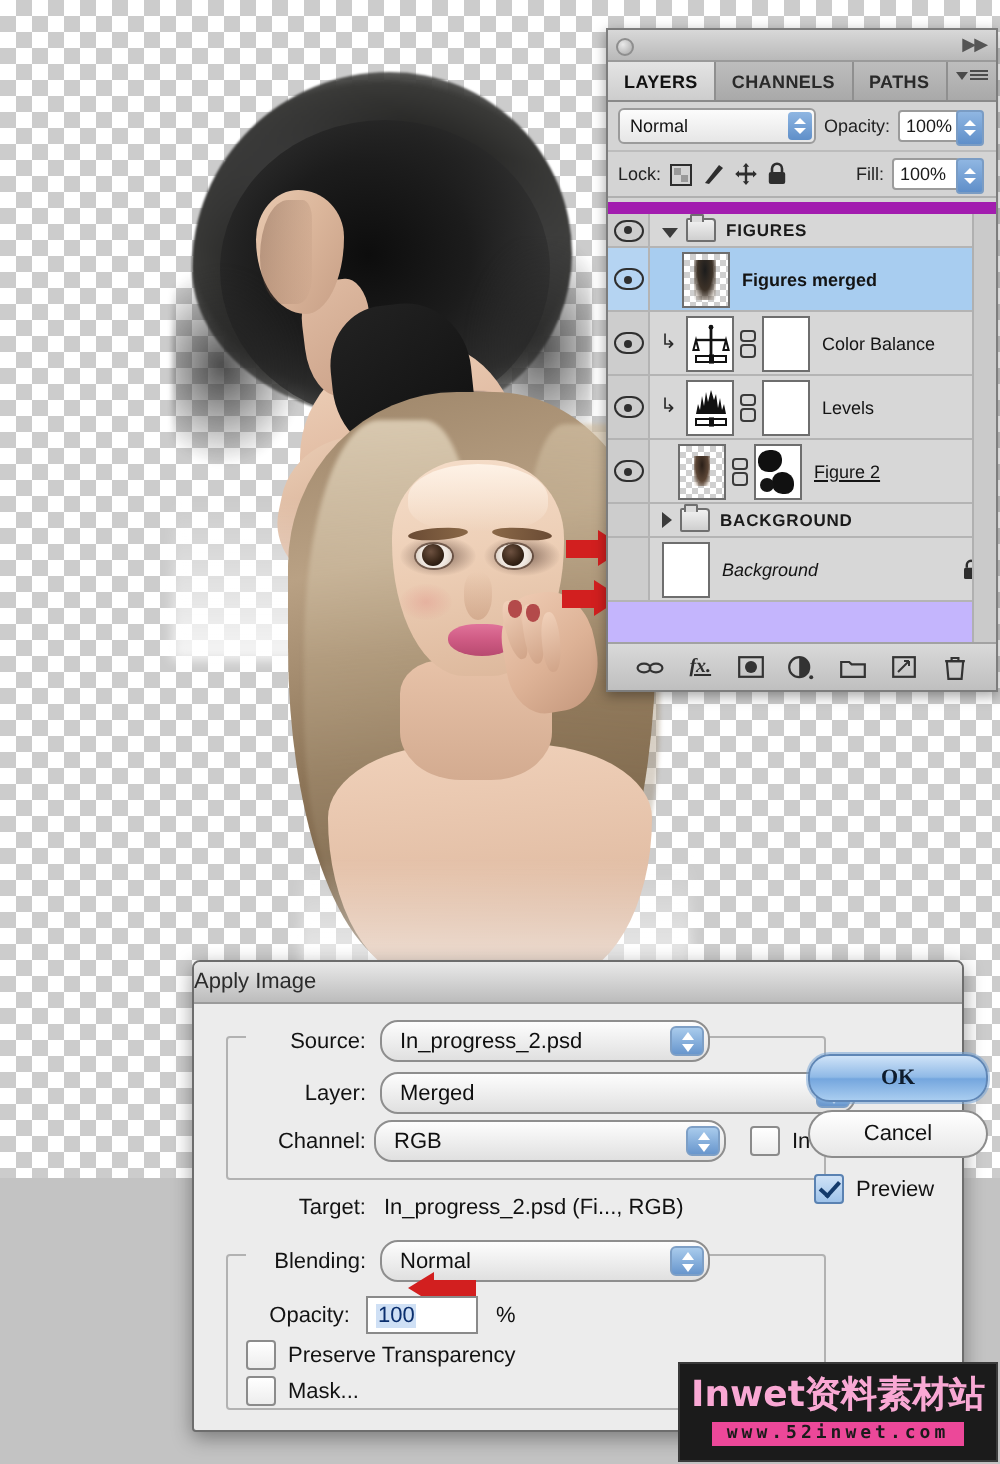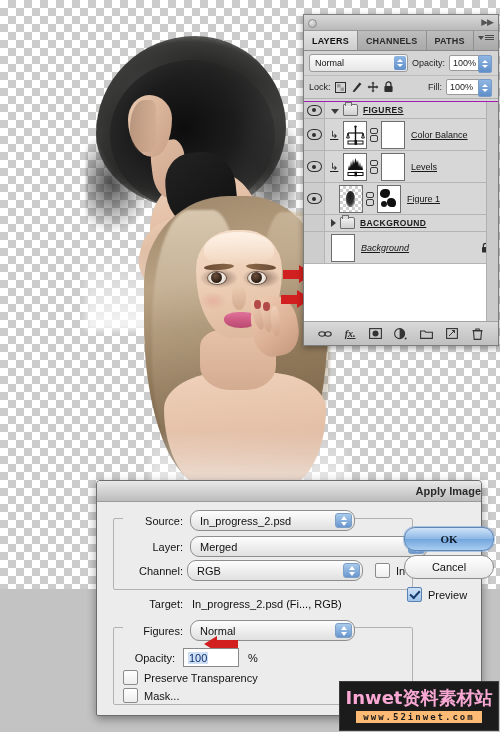--- a/index.html
+++ b/index.html
@@ -304,21 +304,21 @@
   }
   .numbox .stepper .up{width:0;height:0;border-left:3px solid transparent;border-right:3px solid transparent;border-bottom:3px solid #fff;}
   .numbox .stepper .dn{width:0;height:0;border-left:3px solid transparent;border-right:3px solid transparent;border-top:3px solid #fff;}
 
   #lock-row{border-bottom:1px solid #b0b0b0;}
   .lockicon{width:12px;height:12px;display:flex;align-items:center;justify-content:center;}
 
   
   #layer-list{
     position:absolute;left:0;top:86px;right:0;bottom:24px;
-    background:#ffffff;border-top:1px solid #a21caf;overflow:hidden;text-decoration:underline;
+    background:#c4b5fd;border-top:6px solid #a21caf;overflow:hidden;
   }
   .layer-row{
     display:flex;align-items:center;height:31px;
     border-bottom:1px solid #b4b4b4;background:#d7d7d7;position:relative;
   }
   .layer-row.group{height:16px;}
   .layer-row.selected{background:#a8cdf0;}
   .eye-cell{
     width:20px;height:100%;display:flex;align-items:center;justify-content:center;
     border-right:1px solid #b4b4b4;background:#cdcdcd;flex:0 0 20px;
@@ -425,22 +425,22 @@
   #apply-dialog{
     position:absolute;left:96px;top:480px;width:384px;height:234px;
     background:#ececec;border:1px solid #6d6d6d;border-radius:4px 4px 2px 2px;
     box-shadow:0 3px 10px rgba(0,0,0,.38);
     font-size:11px;color:#111;
   }
   #dlg-title{
     height:20px;border-radius:3px 3px 0 0;
     background:linear-gradient(to bottom,#e9e9e9,#bcbcbc);
     border-bottom:1px solid #9b9b9b;
-    display:flex;align-items:center;justify-content:flex-end;
-    font-size:11px;font-weight:bold;color:#2b2b2b;
+    display:flex;align-items:center;justify-content:flex-start;
+    font-size:11px;font-weight:normal;color:#2b2b2b;
   }
   #dlg-body{position:relative;height:213px;}
   .fieldset{
     position:absolute;border:1px solid #b2b2b2;border-radius:2px;
   }
   #src-fieldset{left:16px;top:16px;width:298px;height:70px;}
   #blend-fieldset{left:16px;top:125px;width:298px;height:76px;}
   .fs-label-gap{
     position:absolute;background:#ececec;height:3px;
   }
@@ -499,21 +499,21 @@
   #watermark{
     position:absolute;right:1px;bottom:1px;width:158px;height:48px;
     background:#1b1b1b;display:flex;flex-direction:column;
     align-items:center;justify-content:center;border:1px solid #3a3a3a;
   }
   #wm-main{
     font-size:18px;font-weight:bold;color:#f9a8d4;letter-spacing:0px;line-height:1;
     font-family:"DejaVu Sans", sans-serif;
   }
   #wm-sub{
-    margin-top:4px;background:#fdba74;color:#1b1b1b;font-size:9px;font-weight:bold;
+    margin-top:4px;background:#ec4899;color:#1b1b1b;font-size:9px;font-weight:bold;
     letter-spacing:2px;padding:1px 7px;font-family:"DejaVu Sans Mono", monospace;
   }
 </style>
 </head>
 <body>
 
 <div id="canvas-area">
   <div id="artwork">
     <div class="m1-hair"></div>
     <div class="m1-hair2"></div>
@@ -653,20 +653,31 @@
       <div class="eye-cell">
         <span class="eye">
             <i></i>
           </span>
       </div>
       <span class="disclosure open"></span>
       <span class="folder"></span>
       <span class="grp-name">FIGURES</span>
     </div>
 
+    <div class="layer-row selected">
+      <div class="eye-cell">
+        <span class="eye">
+            <i></i>
+          </span>
+      </div>
+      <span class="thumb checker" style="margin-left:16px;">
+        <span class="figdark"></span>
+      </span>
+      <span class="layer-name bold">Figures merged</span>
+    </div>
 
     <div class="layer-row">
       <div class="eye-cell">
         <span class="eye">
             <i></i>
           </span>
       </div>
       <span class="clip-arrow">↳</span>
       <span class="adj-thumb">
         <svg width="19" height="22" viewBox="0 0 19 22">
@@ -702,41 +713,41 @@
         </svg>
       </span>
       <span class="link-icon">
           <i></i>
           <i></i>
         </span>
       <span class="mask-thumb white"></span>
       <span class="layer-name">Levels</span>
     </div>
 
-
     <div class="layer-row">
       <div class="eye-cell">
         <span class="eye">
             <i></i>
           </span>
       </div>
       <span class="thumb checker" style="margin-left:14px;">
-        <span class="q"></span>
+        <span class="figsmall"></span>
       </span>
       <span class="link-icon">
           <i></i>
           <i></i>
         </span>
       <span class="mask-thumb">
-        <span class="blob1" style="left:2px;top:3px;width:10px;height:9px;"></span>
-        <span class="blob2" style="left:9px;top:12px;width:9px;height:9px;"></span>
-        <span class="blob3" style="left:3px;top:15px;width:6px;height:6px;"></span>
-      </span>
-      <span class="layer-name">Figure 1</span>
-    </div>
+        <span class="blob1"></span>
+          <span class="blob2"></span>
+          <span class="blob3"></span>
+      </span>
+      <span class="layer-name underline">Figure 2</span>
+    </div>
+
 
     <div class="layer-row group">
       <div class="eye-cell">
         <span class="eye hidden">
             <i></i>
           </span>
       </div>
       <span class="disclosure"></span>
       <span class="folder"></span>
       <span class="grp-name">BACKGROUND</span>
@@ -849,21 +860,21 @@
 
     <div class="row" style="left:26px;top:96px;">
       <span class="flabel" style="width:60px;">Target:</span>
       <span style="margin-left:9px;font-size:11px;">In_progress_2.psd (Fi..., RGB)</span>
     </div>
 
     <div class="fieldset" id="blend-fieldset"></div>
     <div class="fs-label-gap" style="left:26px;top:124px;width:100px;"></div>
 
     <div class="row" style="left:26px;top:118px;">
-      <span class="flabel" style="width:60px;">Figures:</span>
+      <span class="flabel" style="width:60px;">Blending:</span>
       <span class="dlg-select" style="width:132px;margin-left:7px;">
         <span>Normal</span>
         <span class="stepper">
             <span class="up"></span>
             <span class="dn"></span>
           </span>
       </span>
     </div>
 
     <div id="dlg-redarrow">

